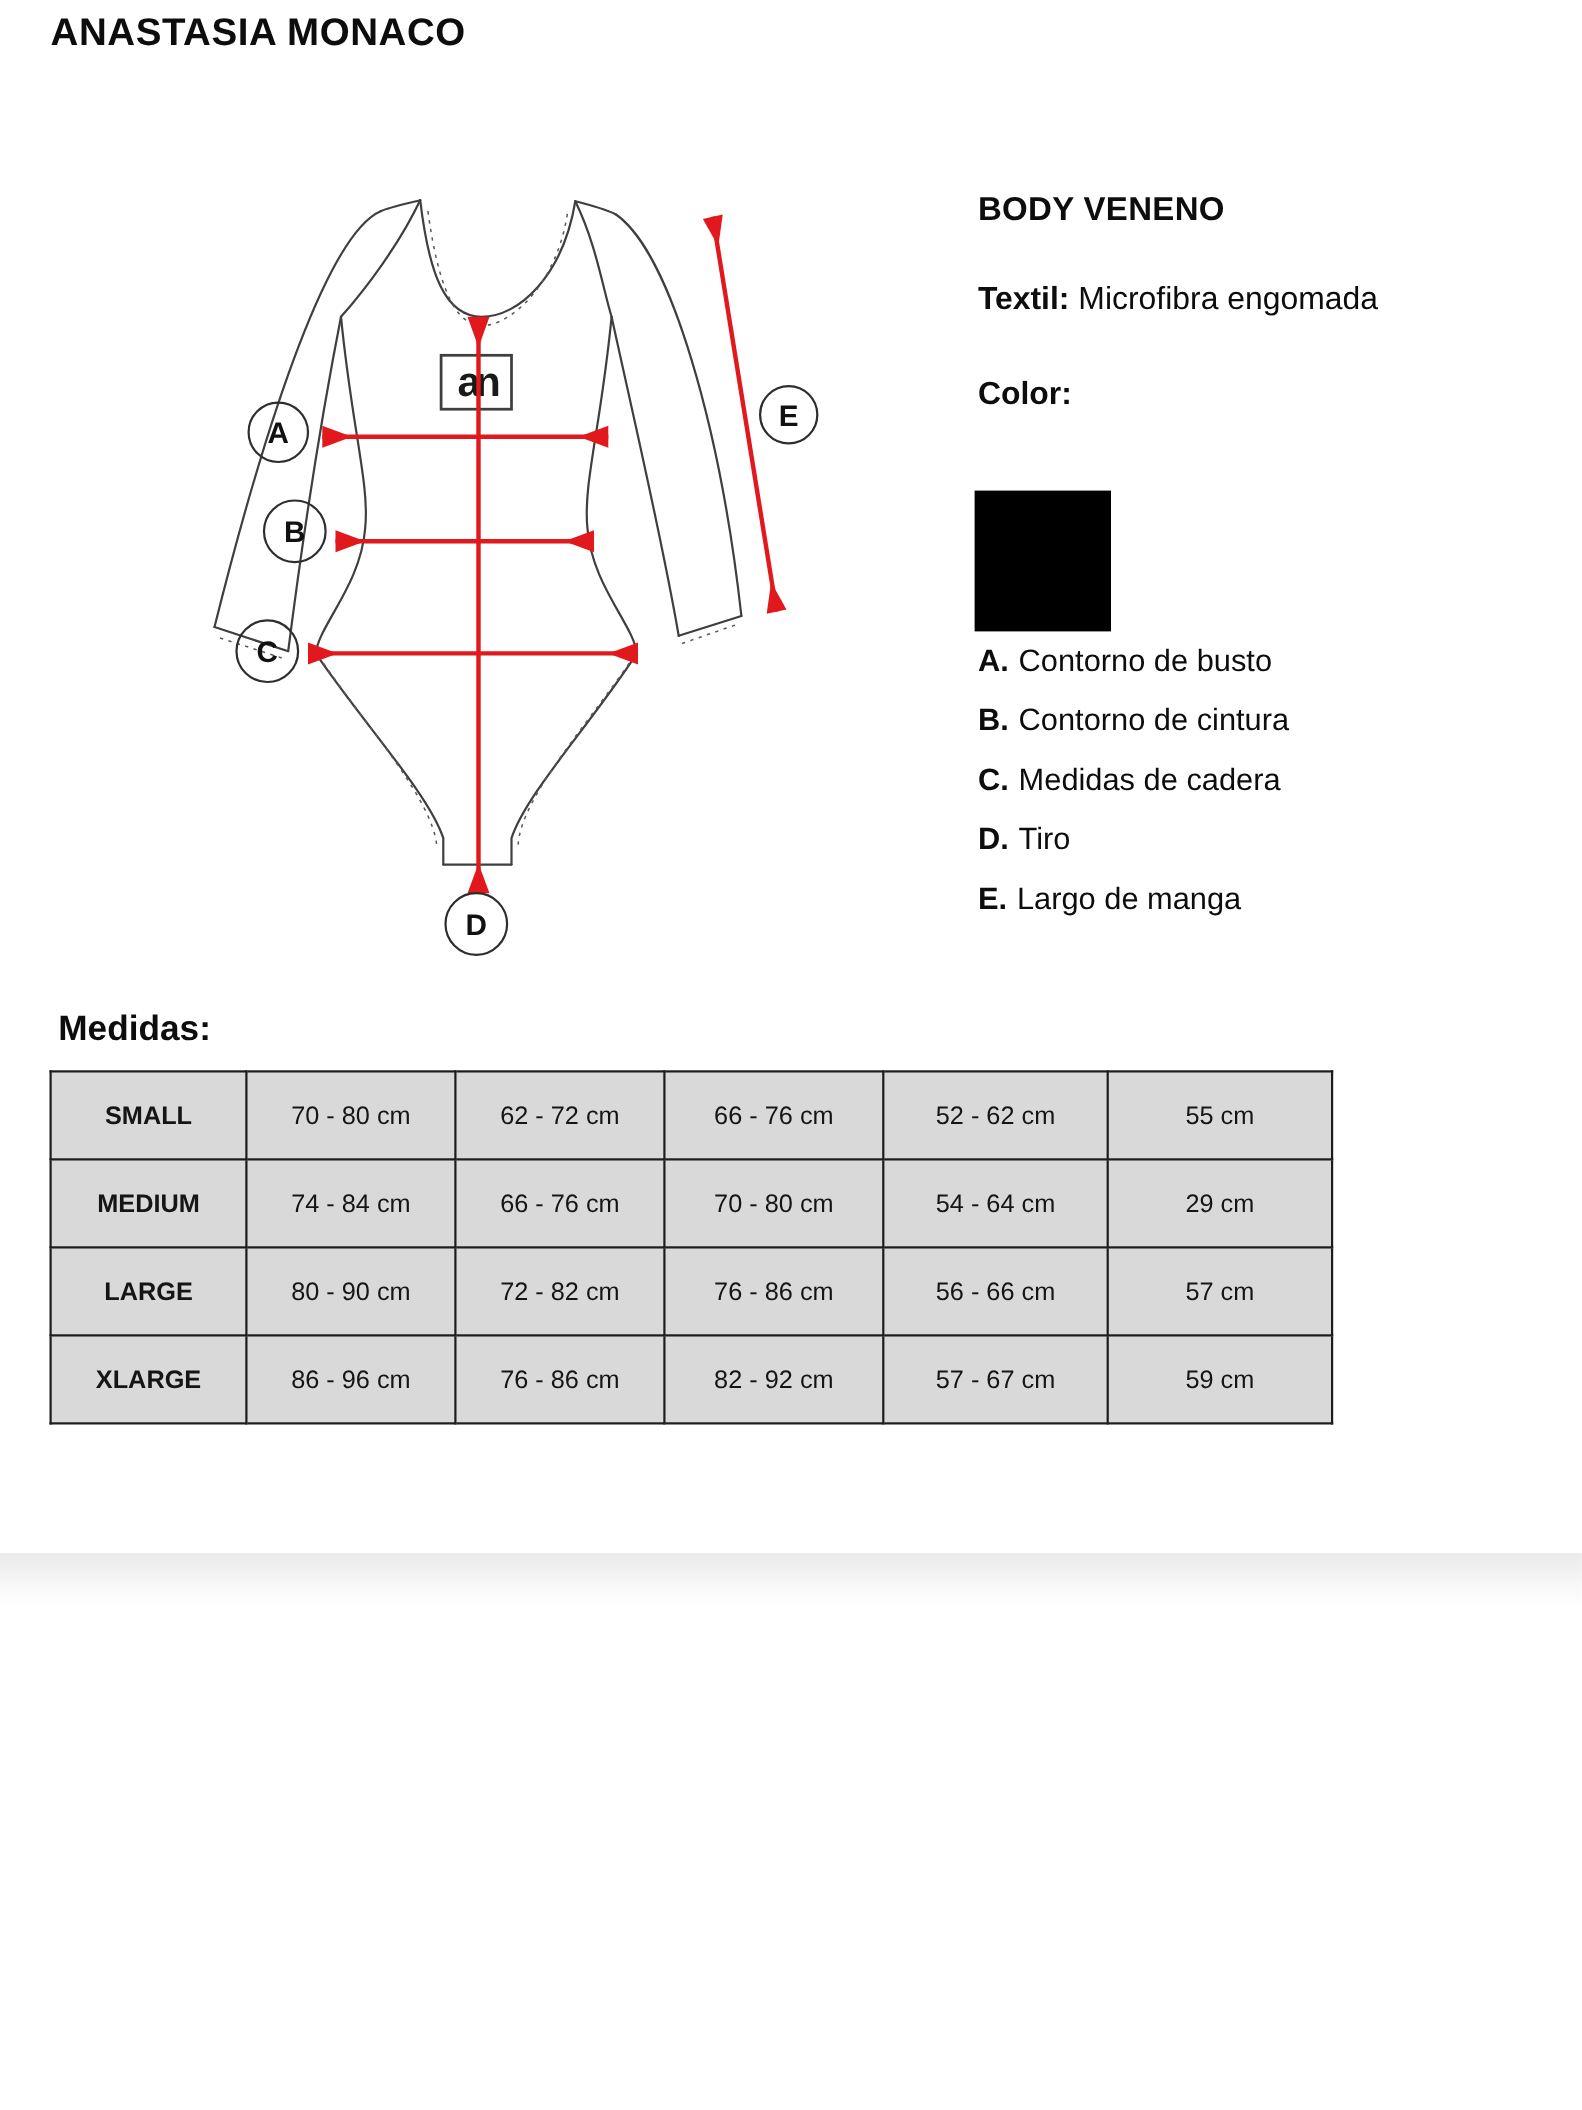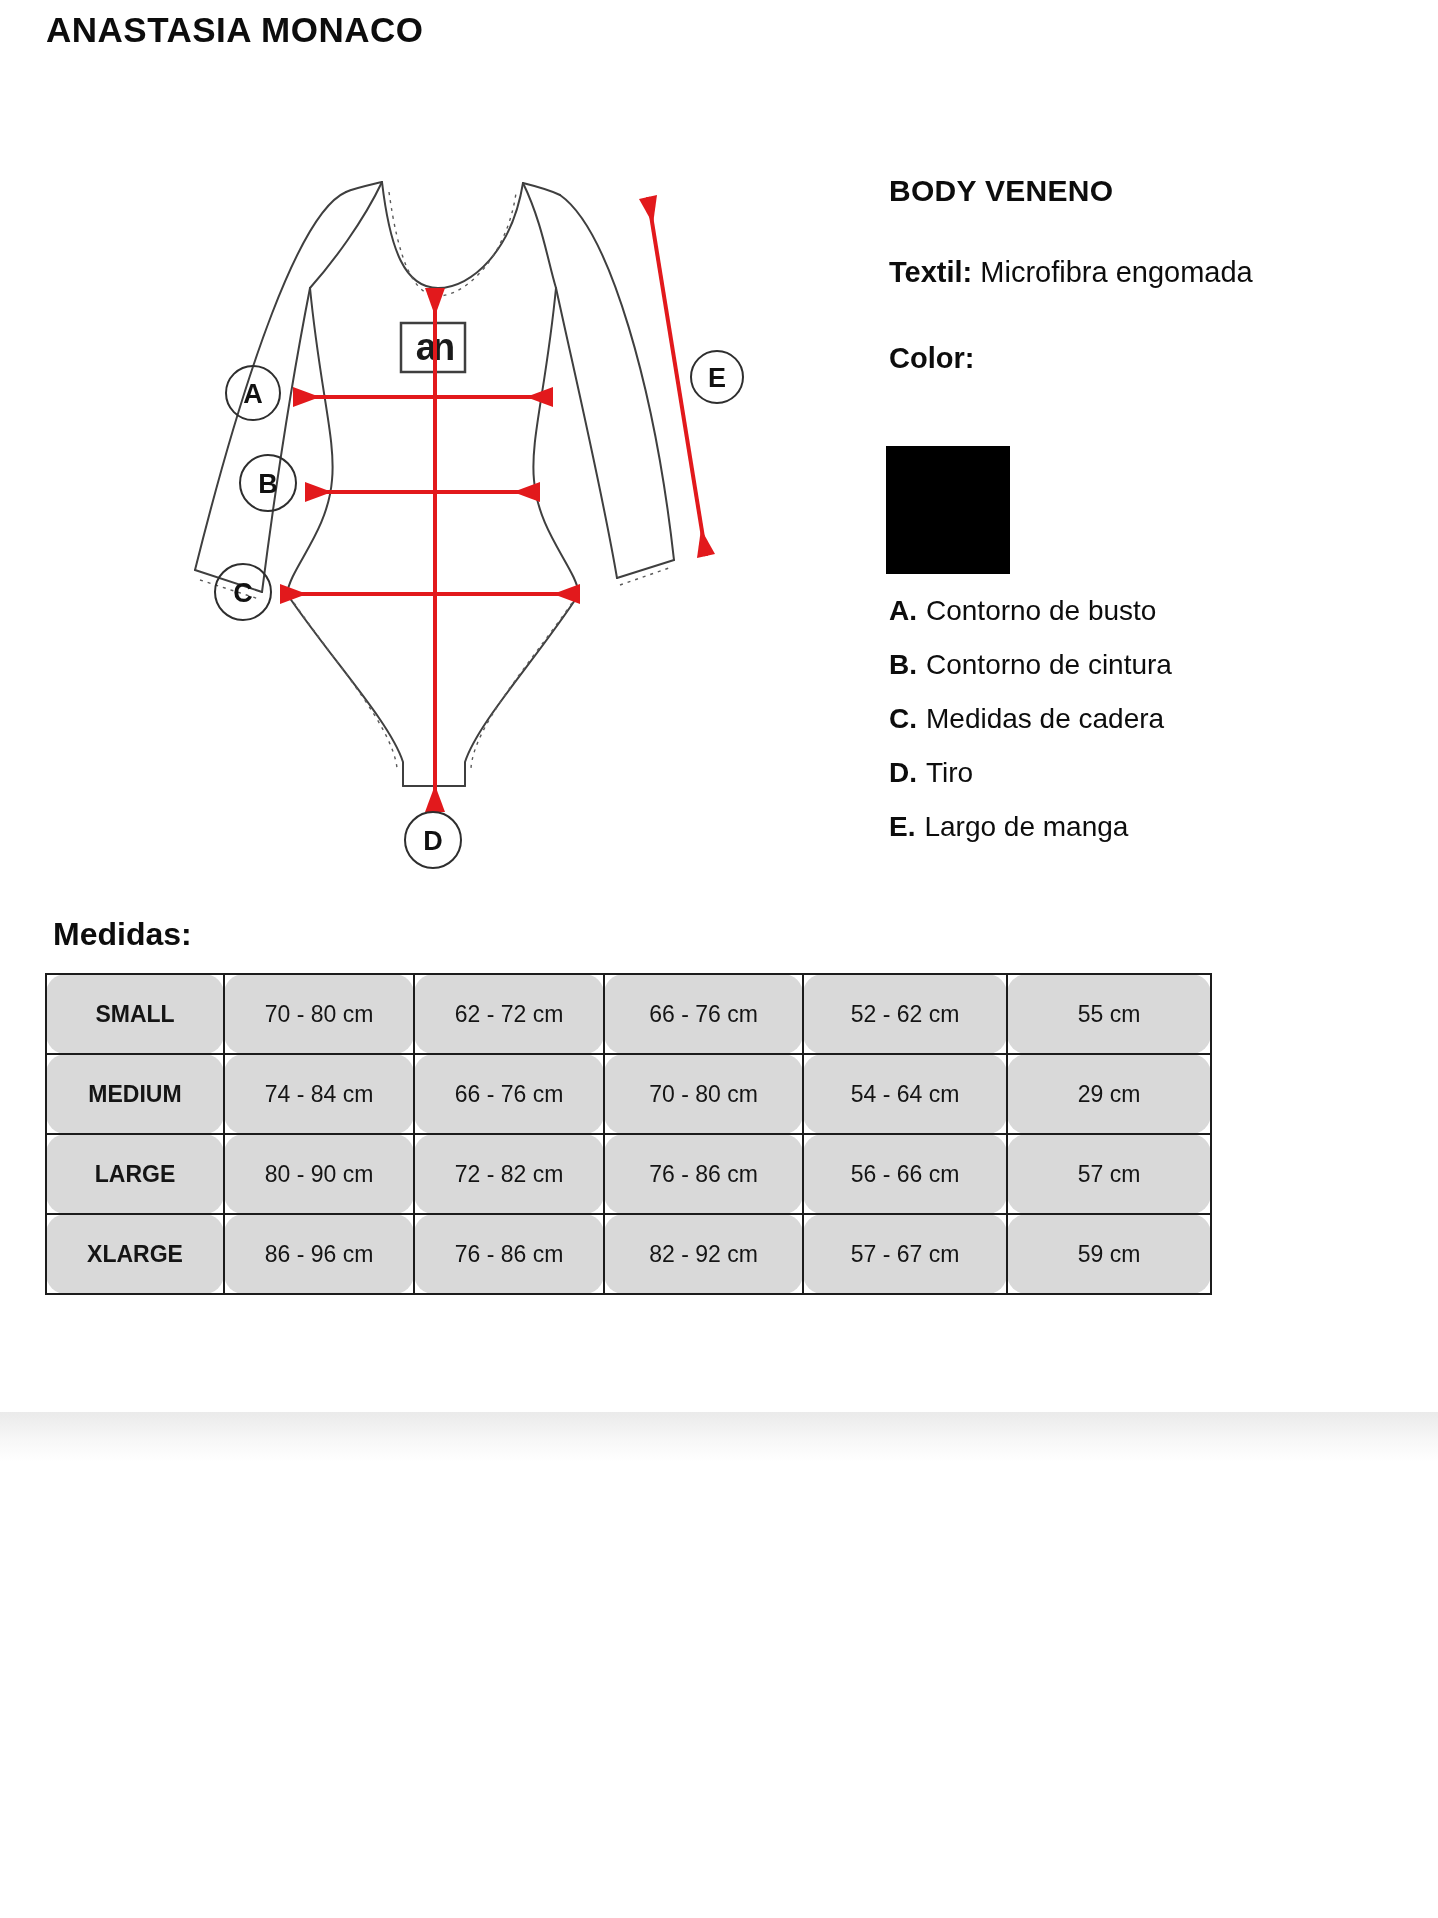--- a/index.html
+++ b/index.html
@@ -11,39 +11,39 @@
   .page-title{
     left:46px;top:10px;font-size:35px;font-weight:bold;letter-spacing:.5px;
   }
   
   .product-name{left:889px;top:174px;font-size:30px;font-weight:bold;letter-spacing:.3px;text-align:right;}
   .textil-line{left:889px;top:256px;font-size:29px;}
   .textil-line b{font-weight:bold;}
   .color-label{left:889px;top:342px;font-size:29px;font-weight:bold;}
   .swatch{left:886px;top:446px;width:124px;height:128px;}
   .legend{left:889px;top:582px;font-size:28px;}
-  .legend-item{margin:14px 0 25px 0;line-height:29px;white-space:nowrap;}
+  .legend-item{margin:4px 0 25px 0;line-height:29px;white-space:nowrap;}
   .legend-item b{font-weight:bold;margin-right:9px;}
   
   .medidas-heading{left:53px;top:916px;font-size:32px;font-weight:bold;}
   .fade-band{
     left:0;top:1412px;width:1438px;height:50px;
     background:linear-gradient(180deg,#eaeaea 0%,#f7f7f7 55%,#ffffff 100%);
   }
   table.sizes{
     position:absolute;left:45px;top:973px;border-collapse:collapse;table-layout:fixed;
     z-index:2;
   }
   table.sizes td,table.sizes th{
     background:#d9d9d9;border:2px solid #1c1c1c;text-align:center;vertical-align:middle;
     font-size:23px;font-weight:normal;color:#151515;padding:0;
   }
   table.sizes .hdr-row th{height:110px;border-bottom:3px solid #1c1c1c;}
   table.sizes .size-cell{font-weight:bold;}
-  table.sizes .data-row td{height:78px;border-radius:20px;}
+  table.sizes .data-row td{height:78px;}
   .circle-letter{
     display:inline-block;width:50px;height:50px;border:2px solid #3c3c3c;border-radius:50%;
     line-height:48px;font-weight:bold;font-size:23px;color:#111;text-align:center;background:transparent;
   }
   .talles-label{font-weight:bold;font-size:24px;}
   svg text{font-family:"Liberation Sans", sans-serif;}
   .diagram{left:150px;top:140px;}
 </style>
 </head>
 <body>

